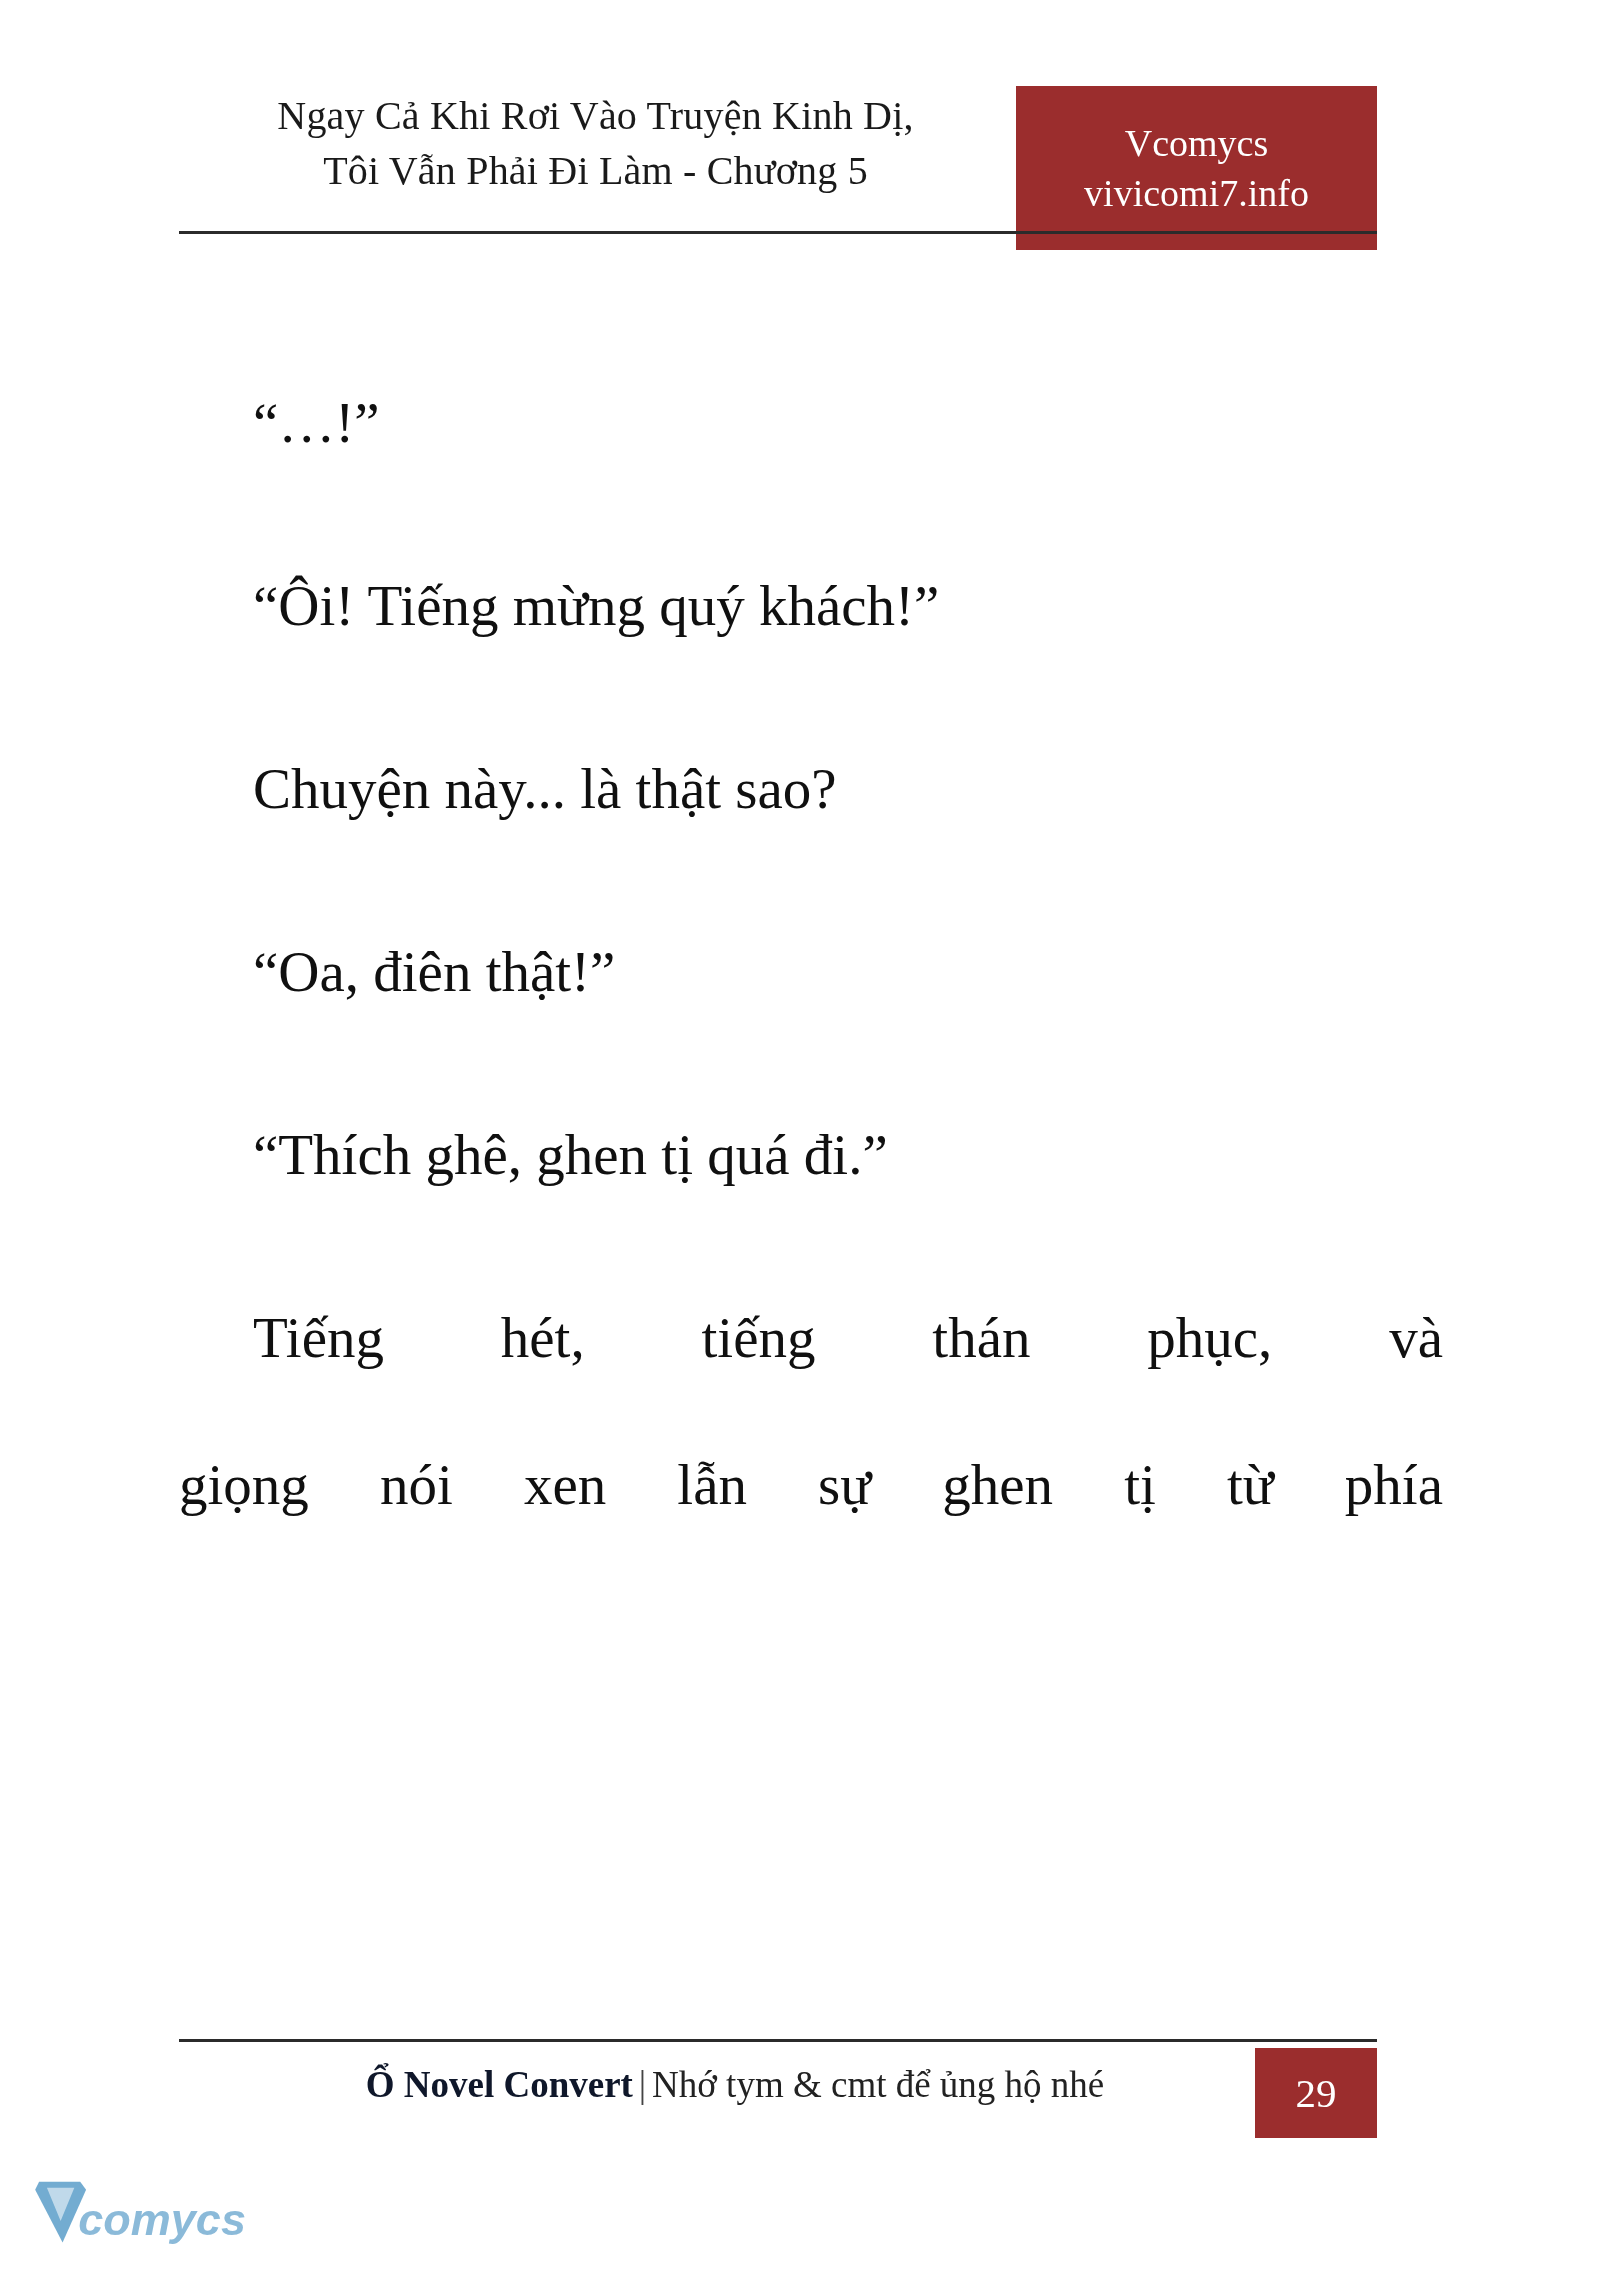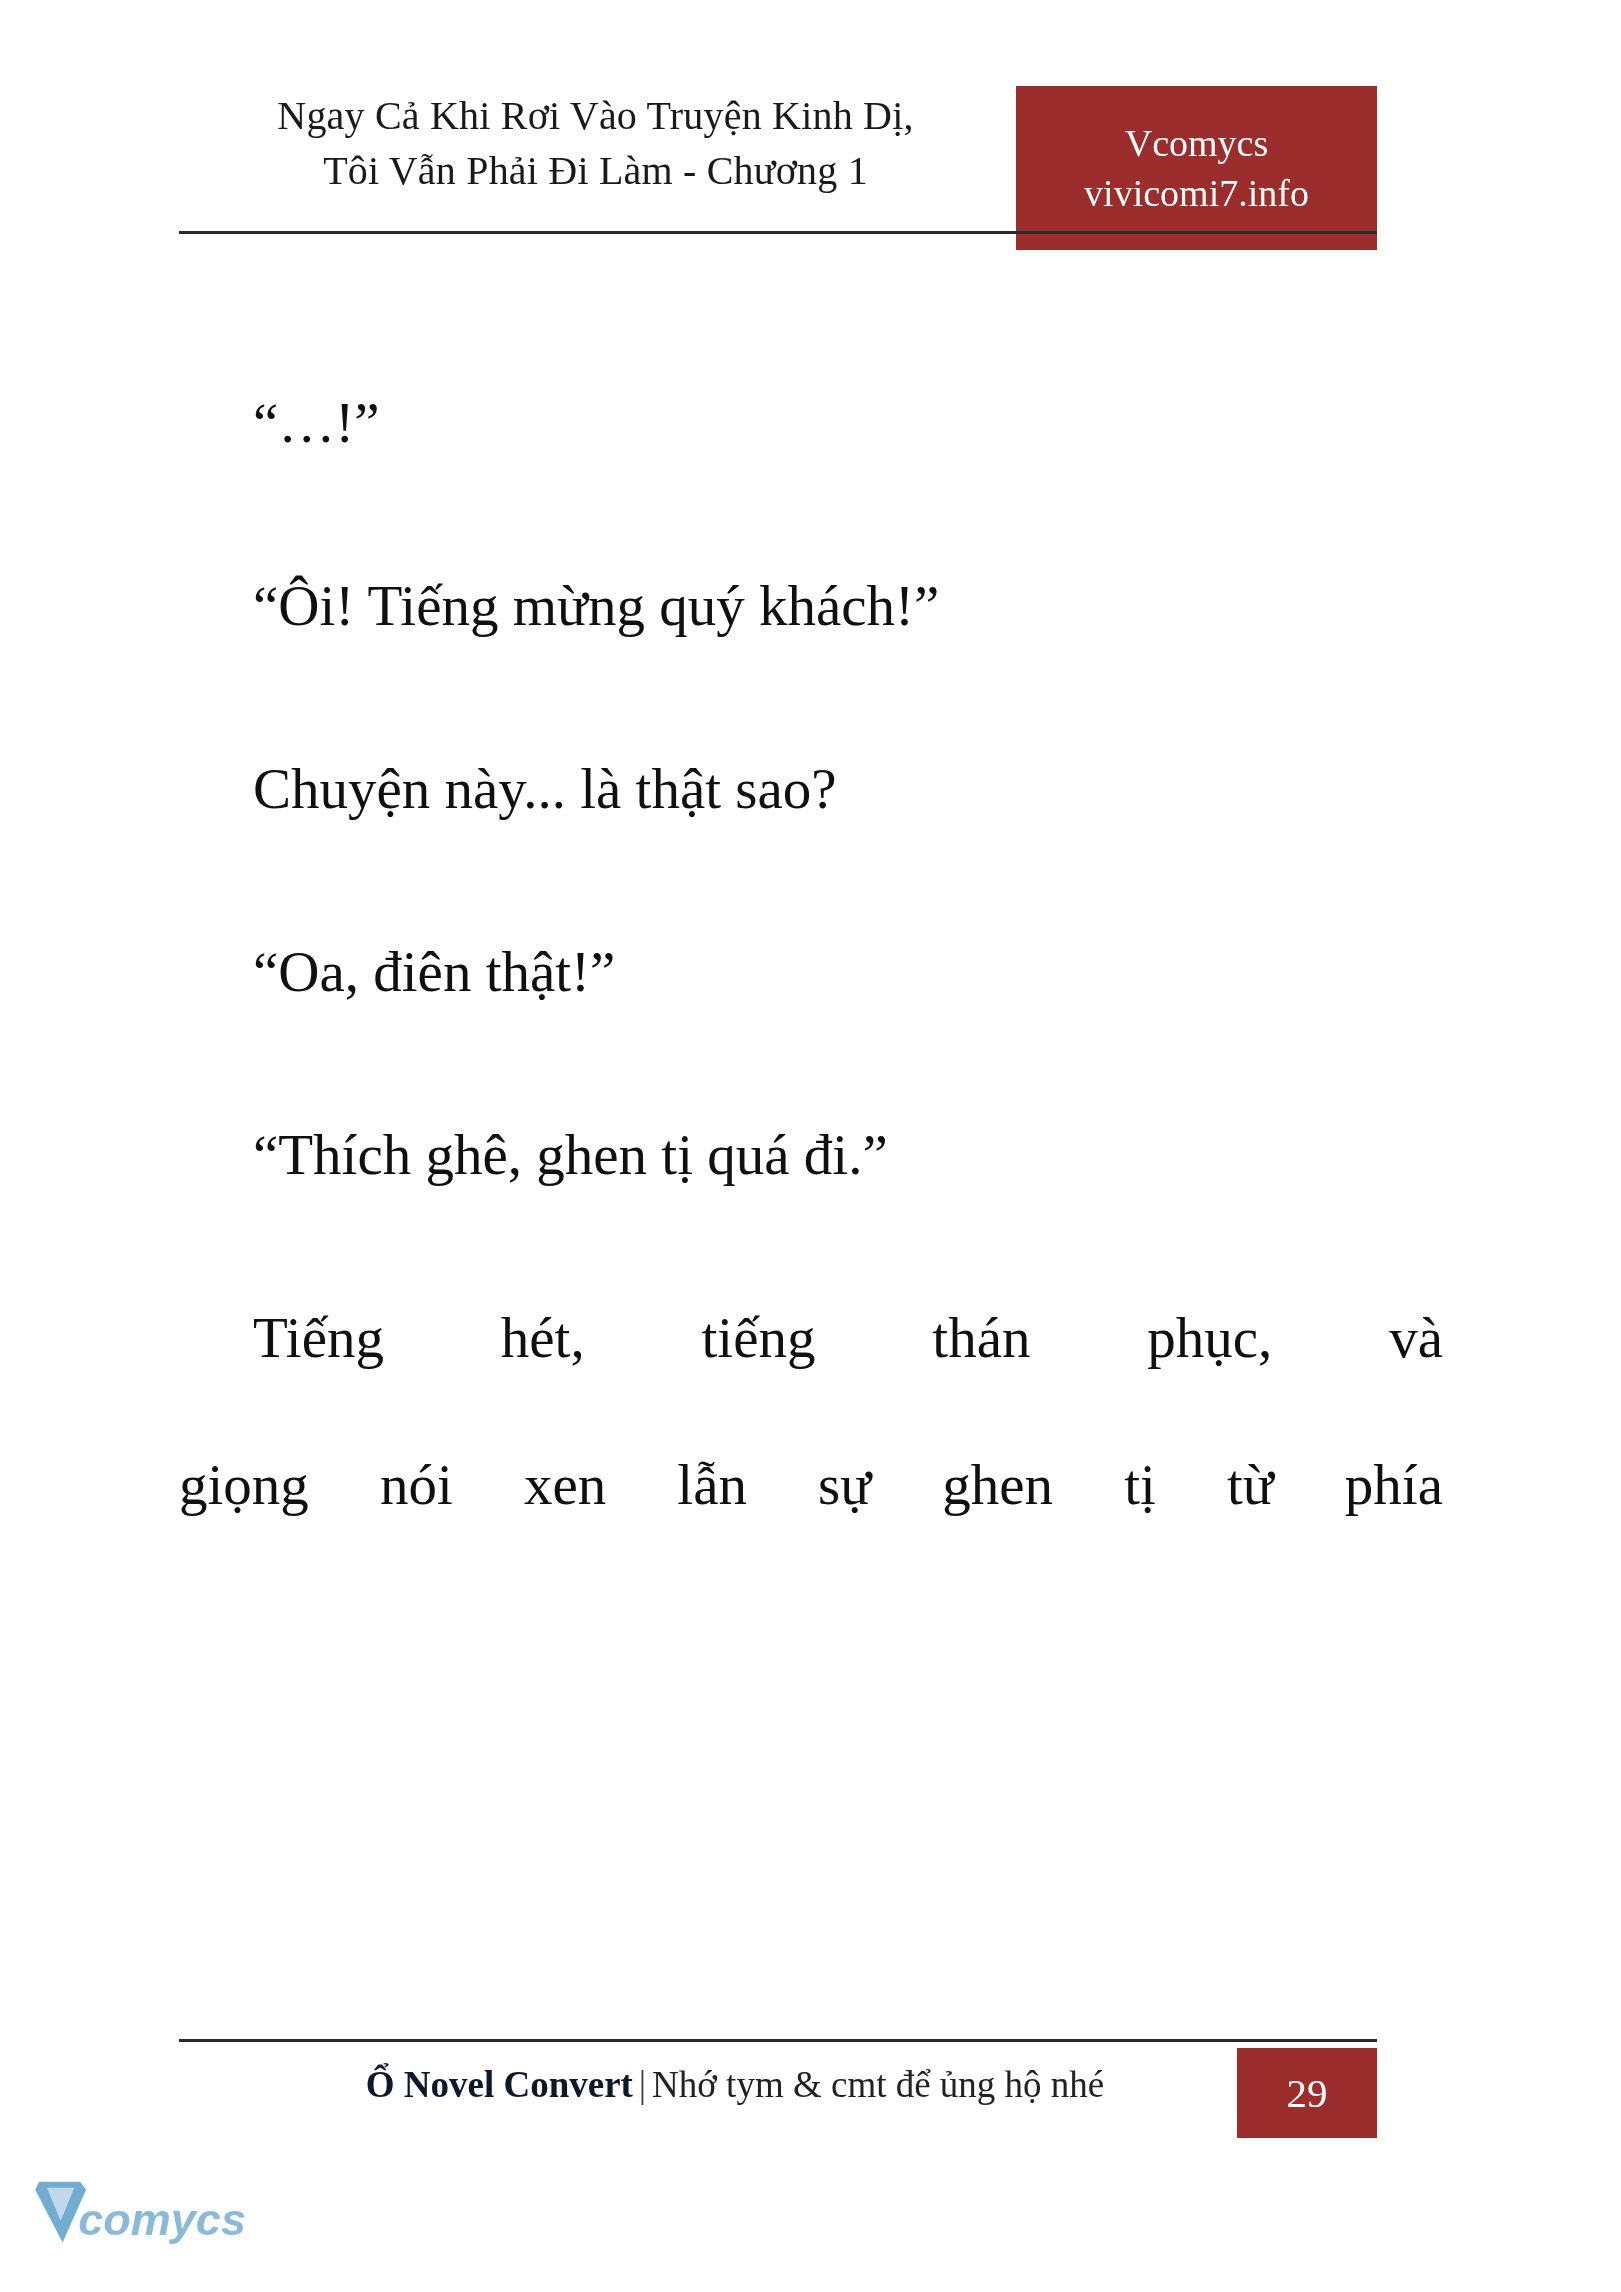--- a/index.html
+++ b/index.html
@@ -127,21 +127,21 @@
     font-weight: bold;
   }
   .footer-text .sep {
     color: #444444;
     padding: 0 5.9px;
   }
   .footer-page {
     position: absolute;
     right: 0;
     top: 8.8px;
-    width: 140px;
+    width: 122px;
     height: 90px;
     background: #9b2d2d;
     color: #ffffff;
     font-size: 41px;
     display: flex;
     align-items: center;
     justify-content: center;
   }
 
   
@@ -162,21 +162,21 @@
   }
 </style>
 </head>
 <body>
 
 <div class="page">
 
   <div class="header">
     <div class="header-title">
       <span>Ngay Cả Khi Rơi Vào Truyện Kinh Dị,</span>
-      <span class="line2">Tôi Vẫn Phải Đi Làm - Chương 1</span>
+      <span class="line2">Tôi Vẫn Phải Đi Làm - Chương 5</span>
     </div>
     <div class="header-badge">
       <span class="brand">Vcomycs</span>
       <span class="site">vivicomi7.info</span>
     </div>
     <div class="header-rule"></div>
   </div>
 
   <div class="content">
     <p class="para indent">“…!”</p>

